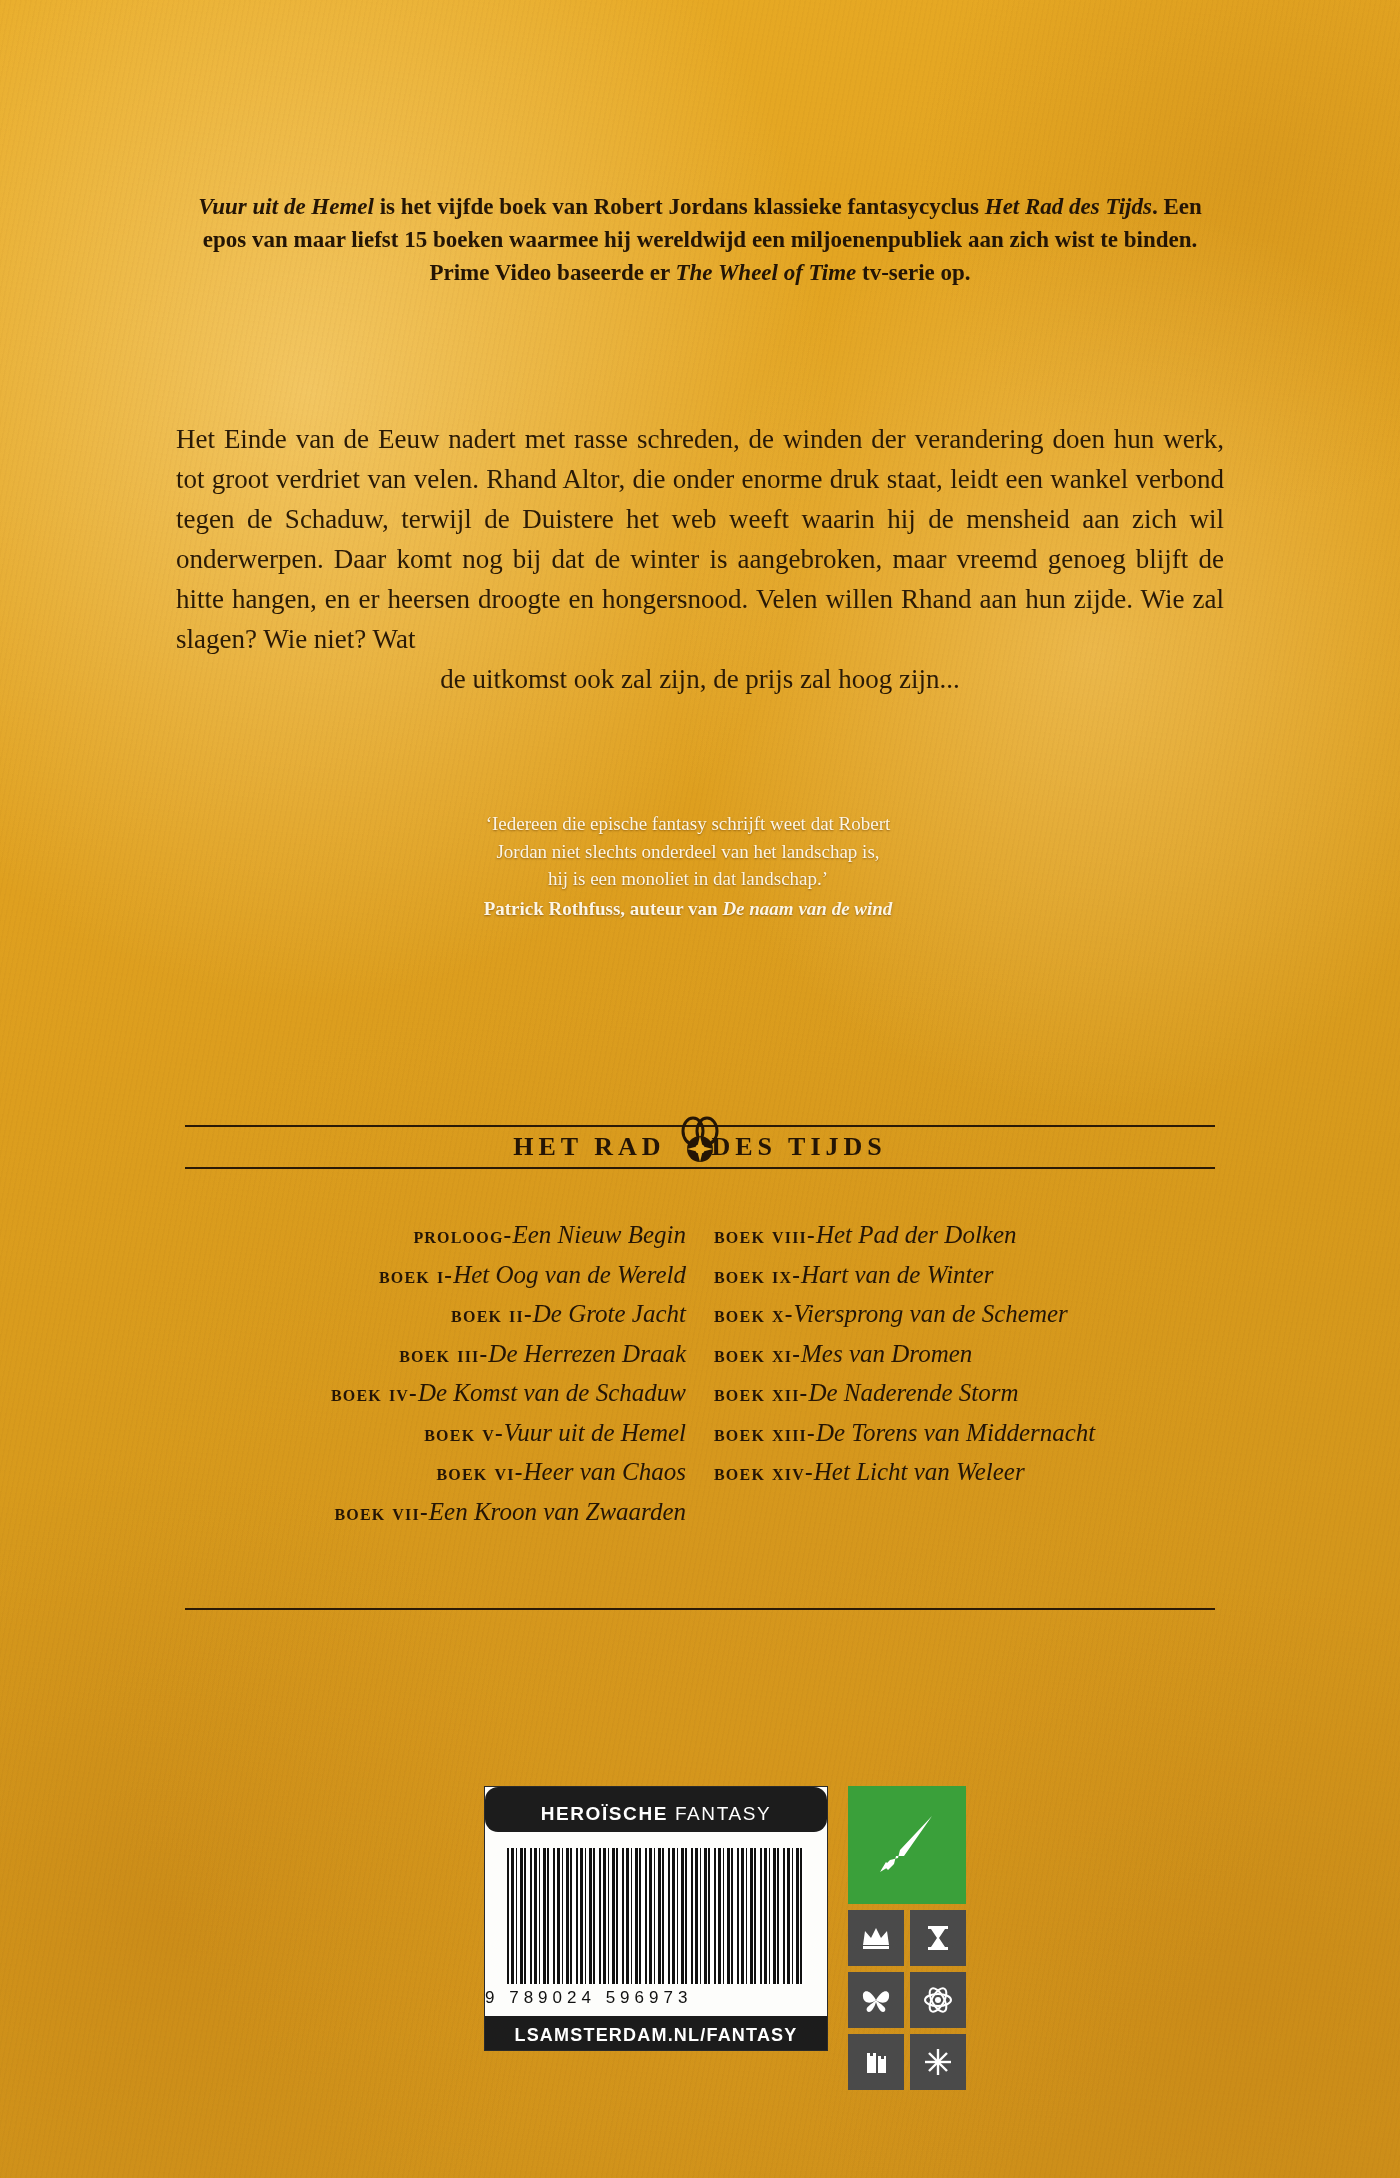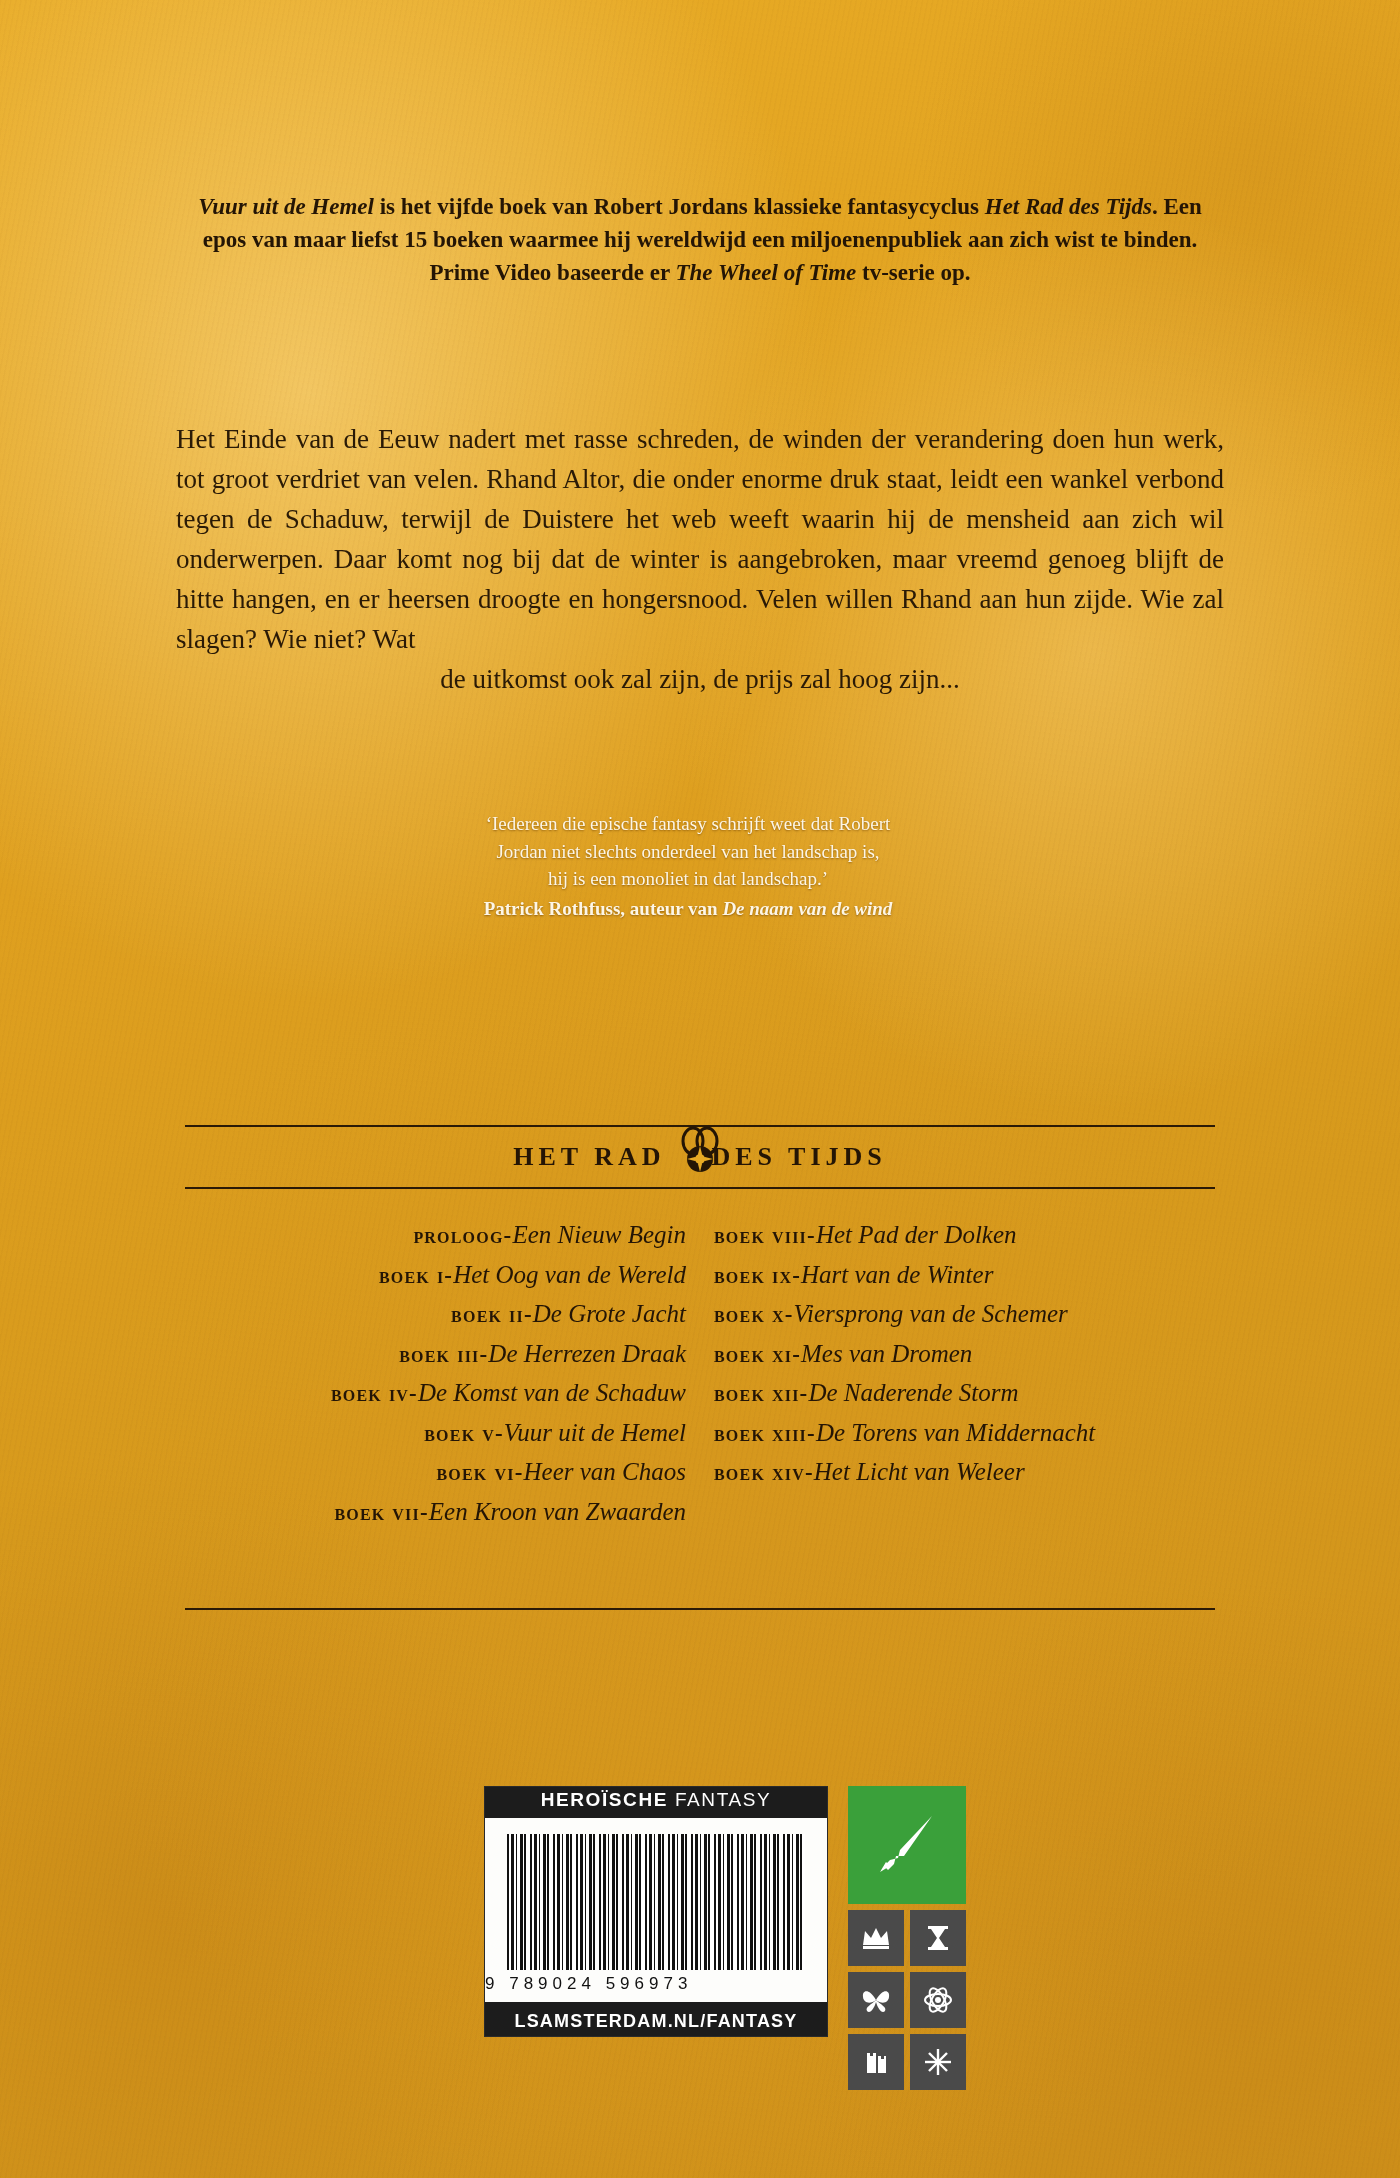--- a/index.html
+++ b/index.html
@@ -103,21 +103,21 @@
     top: 1125px;
     width: 1030px;
   }
   .rule {
     height: 2px;
     background: #2b1a06;
     width: 100%;
   }
   .series-title-row {
     position: relative;
-    height: 60px;
+    height: 40px;
     display: flex;
     align-items: center;
     justify-content: center;
     text-align: center;
   }
   .series-title {
     font-size: 26px;
     letter-spacing: 5px;
     font-weight: bold;
     color: #241505;
@@ -189,22 +189,23 @@
     border: 1px solid #2a2a2a;
     box-sizing: border-box;
   }
   .genre-bar {
     background: #1c1c1c;
     color: #ffffff;
     font-family: "Liberation Sans", sans-serif;
     font-size: 19px;
     letter-spacing: 1.6px;
     text-align: center;
-    padding: 2px 0 7px;
-    font-weight: bold;
+    padding: 16px 0 7px;
+    font-weight: bold;
+    border-radius: 13px;
   }
   .genre-bar .light {
     font-weight: normal;
   }
   .bars {
     height: 136px;
     margin: 16px 22px 4px;
     background: repeating-linear-gradient(90deg,
       #111 0px, #111 2px, #fff 2px, #fff 4px,
       #111 4px, #111 7px, #fff 7px, #fff 9px,

